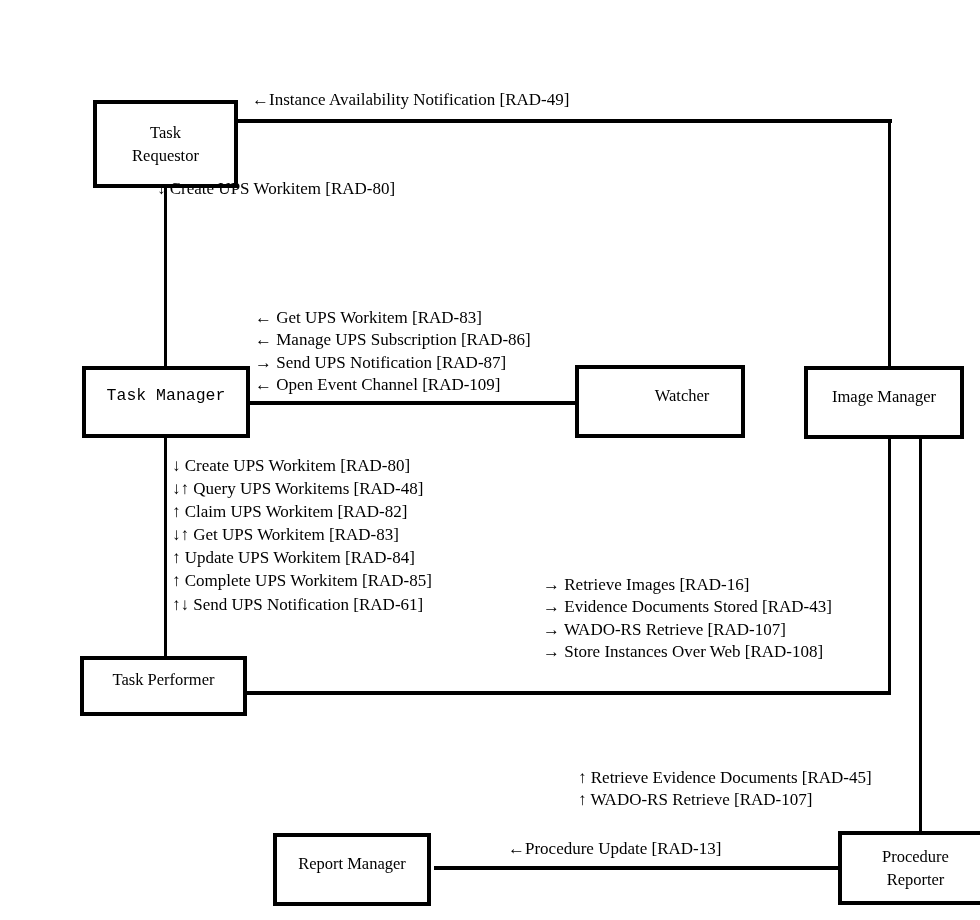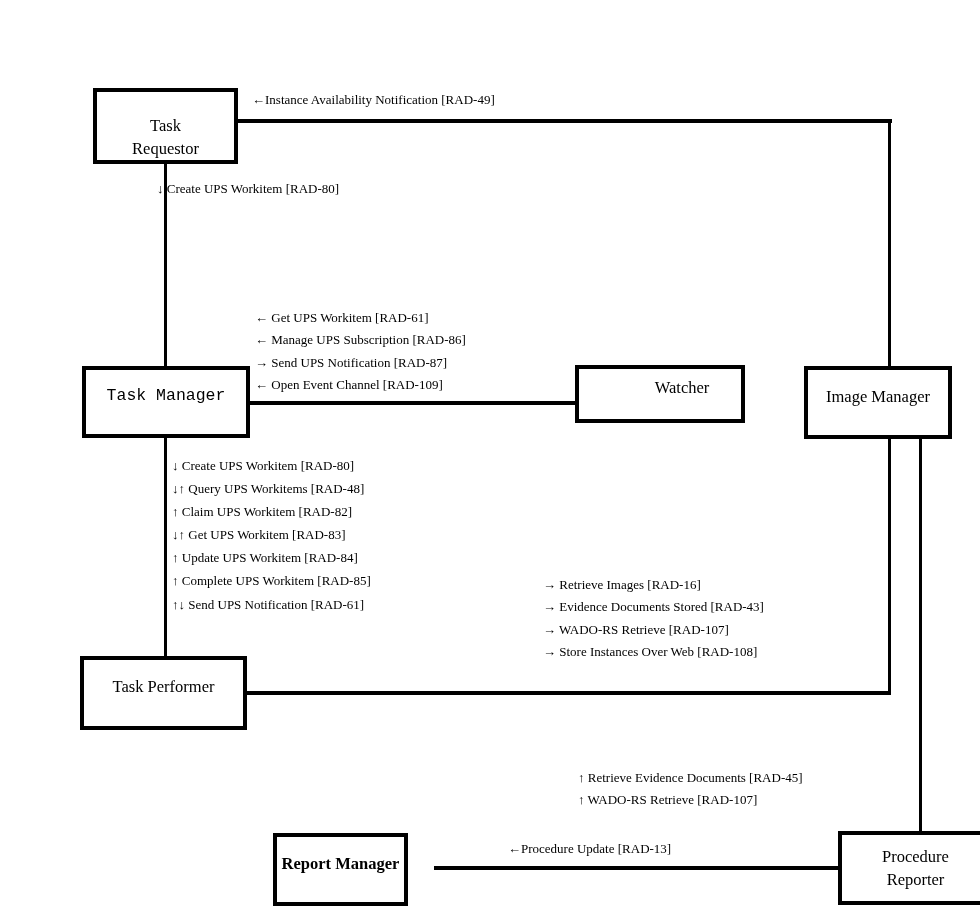--- a/index.html
+++ b/index.html
@@ -36,21 +36,21 @@
   }
   .actor .lbl {
     white-space: pre-line;
   }
   .actor.raise .lbl {
     position: relative;
     top: -6px;
   }
   .tgroup {
     position: absolute;
-    font-size: 13px;
+    font-size: 17px;
     white-space: nowrap;
     z-index: 3;
   }
   .tgroup div {
     height: 22.4px;
     line-height: 22.4px;
   }
   .tg-tall div {
     height: 23.1px;
     line-height: 23.1px;
@@ -64,60 +64,60 @@
   <div class="line" style="left:164px; top:158px; width:3px; height:212px;"></div>
   <div class="line" style="left:164px; top:434px; width:3px; height:226px;"></div>
   <div class="line" style="left:234px; top:119px; width:658px; height:4px;"></div>
   <div class="line" style="left:888px; top:119px; width:3px; height:251px;"></div>
   <div class="line" style="left:246px; top:401px; width:333px; height:4px;"></div>
   <div class="line" style="left:244px; top:691px; width:647px; height:4px;"></div>
   <div class="line" style="left:888px; top:435px; width:3px; height:260px;"></div>
   <div class="line" style="left:919px; top:435px; width:3px; height:400px;"></div>
   <div class="line" style="left:434px; top:866px; width:408px; height:4px;"></div>
 
-  <div class="actor" style="left:93px; top:88px; width:145px; height:76px;align-items:flex-end;">
+  <div class="actor" style="left:93px; top:100px; width:145px; height:88px;">
     <span class="lbl">Task
 Requestor</span>
   </div>
 
   <div class="actor raise" style="left:82px; top:366px; width:168px; height:72px;font-family:Liberation Mono, monospace;">
     <span class="lbl">Task Manager</span>
   </div>
 
-  <div class="actor raise" style="left:575px; top:365px; width:170px; height:58px;padding-left:44px;">
+  <div class="actor raise" style="left:575px; top:365px; width:170px; height:73px;padding-left:44px;">
     <span class="lbl">Watcher</span>
   </div>
 
-  <div class="actor raise" style="left:804px; top:366px; width:148px; height:73px;align-items:center;">
+  <div class="actor raise" style="left:804px; top:366px; width:160px; height:73px;align-items:center;">
     <span class="lbl">Image Manager</span>
   </div>
 
-  <div class="actor raise" style="left:80px; top:656px; width:167px; height:74px;">
+  <div class="actor raise" style="left:80px; top:656px; width:167px; height:60px;">
     <span class="lbl">Task Performer</span>
   </div>
 
-  <div class="actor raise" style="left:273px; top:833px; width:135px; height:73px;font-weight:bold;">
+  <div class="actor raise" style="left:273px; top:833px; width:158px; height:73px;">
     <span class="lbl">Report Manager</span>
   </div>
 
   <div class="actor" style="left:838px; top:831px; width:155px; height:74px;">
     <span class="lbl">Procedure
 Reporter</span>
   </div>
 
   <div class="tgroup" style="left:252px; top:89px;">
     <div>←Instance Availability Notification [RAD-49]</div>
   </div>
 
   <div class="tgroup" style="left:157px; top:178px;">
     <div>↓ Create UPS Workitem [RAD-80]</div>
   </div>
 
   <div class="tgroup" style="left:255px; top:307px;">
-    <div>← Get UPS Workitem [RAD-61]</div>
+    <div>← Get UPS Workitem [RAD-83]</div>
     <div>← Manage UPS Subscription [RAD-86]</div>
     <div>→ Send UPS Notification [RAD-87]</div>
     <div>← Open Event Channel [RAD-109]</div>
   </div>
 
   <div class="tgroup tg-tall" style="left:172px; top:454px;">
     <div>↓ Create UPS Workitem [RAD-80]</div>
     <div>↓↑ Query UPS Workitems [RAD-48]</div>
     <div>↑ Claim UPS Workitem [RAD-82]</div>
     <div>↓↑ Get UPS Workitem [RAD-83]</div>

